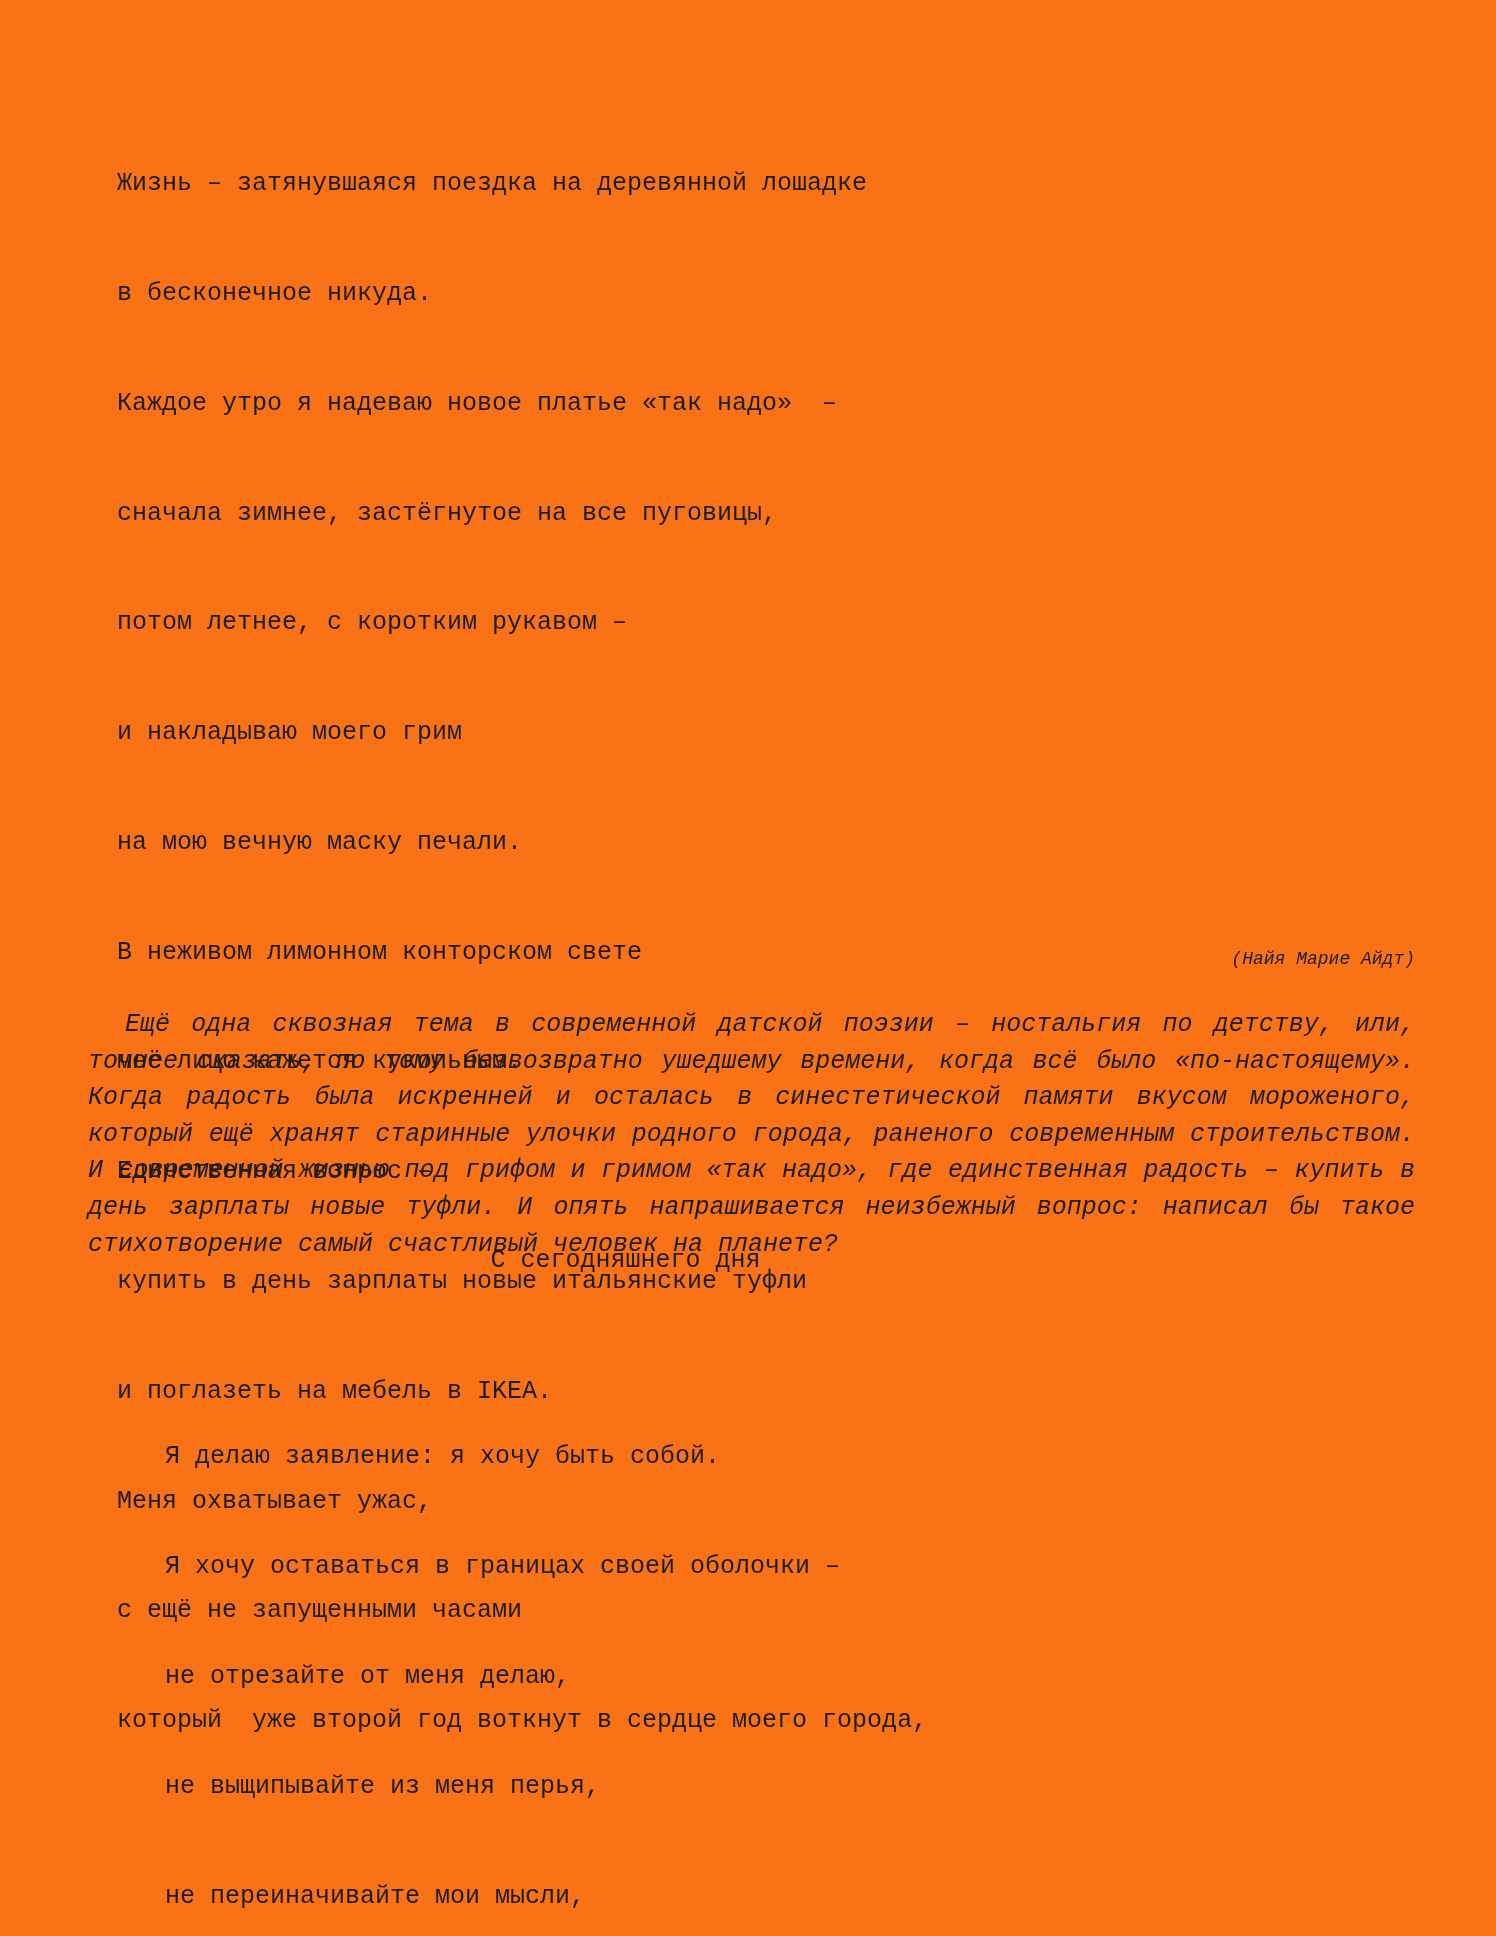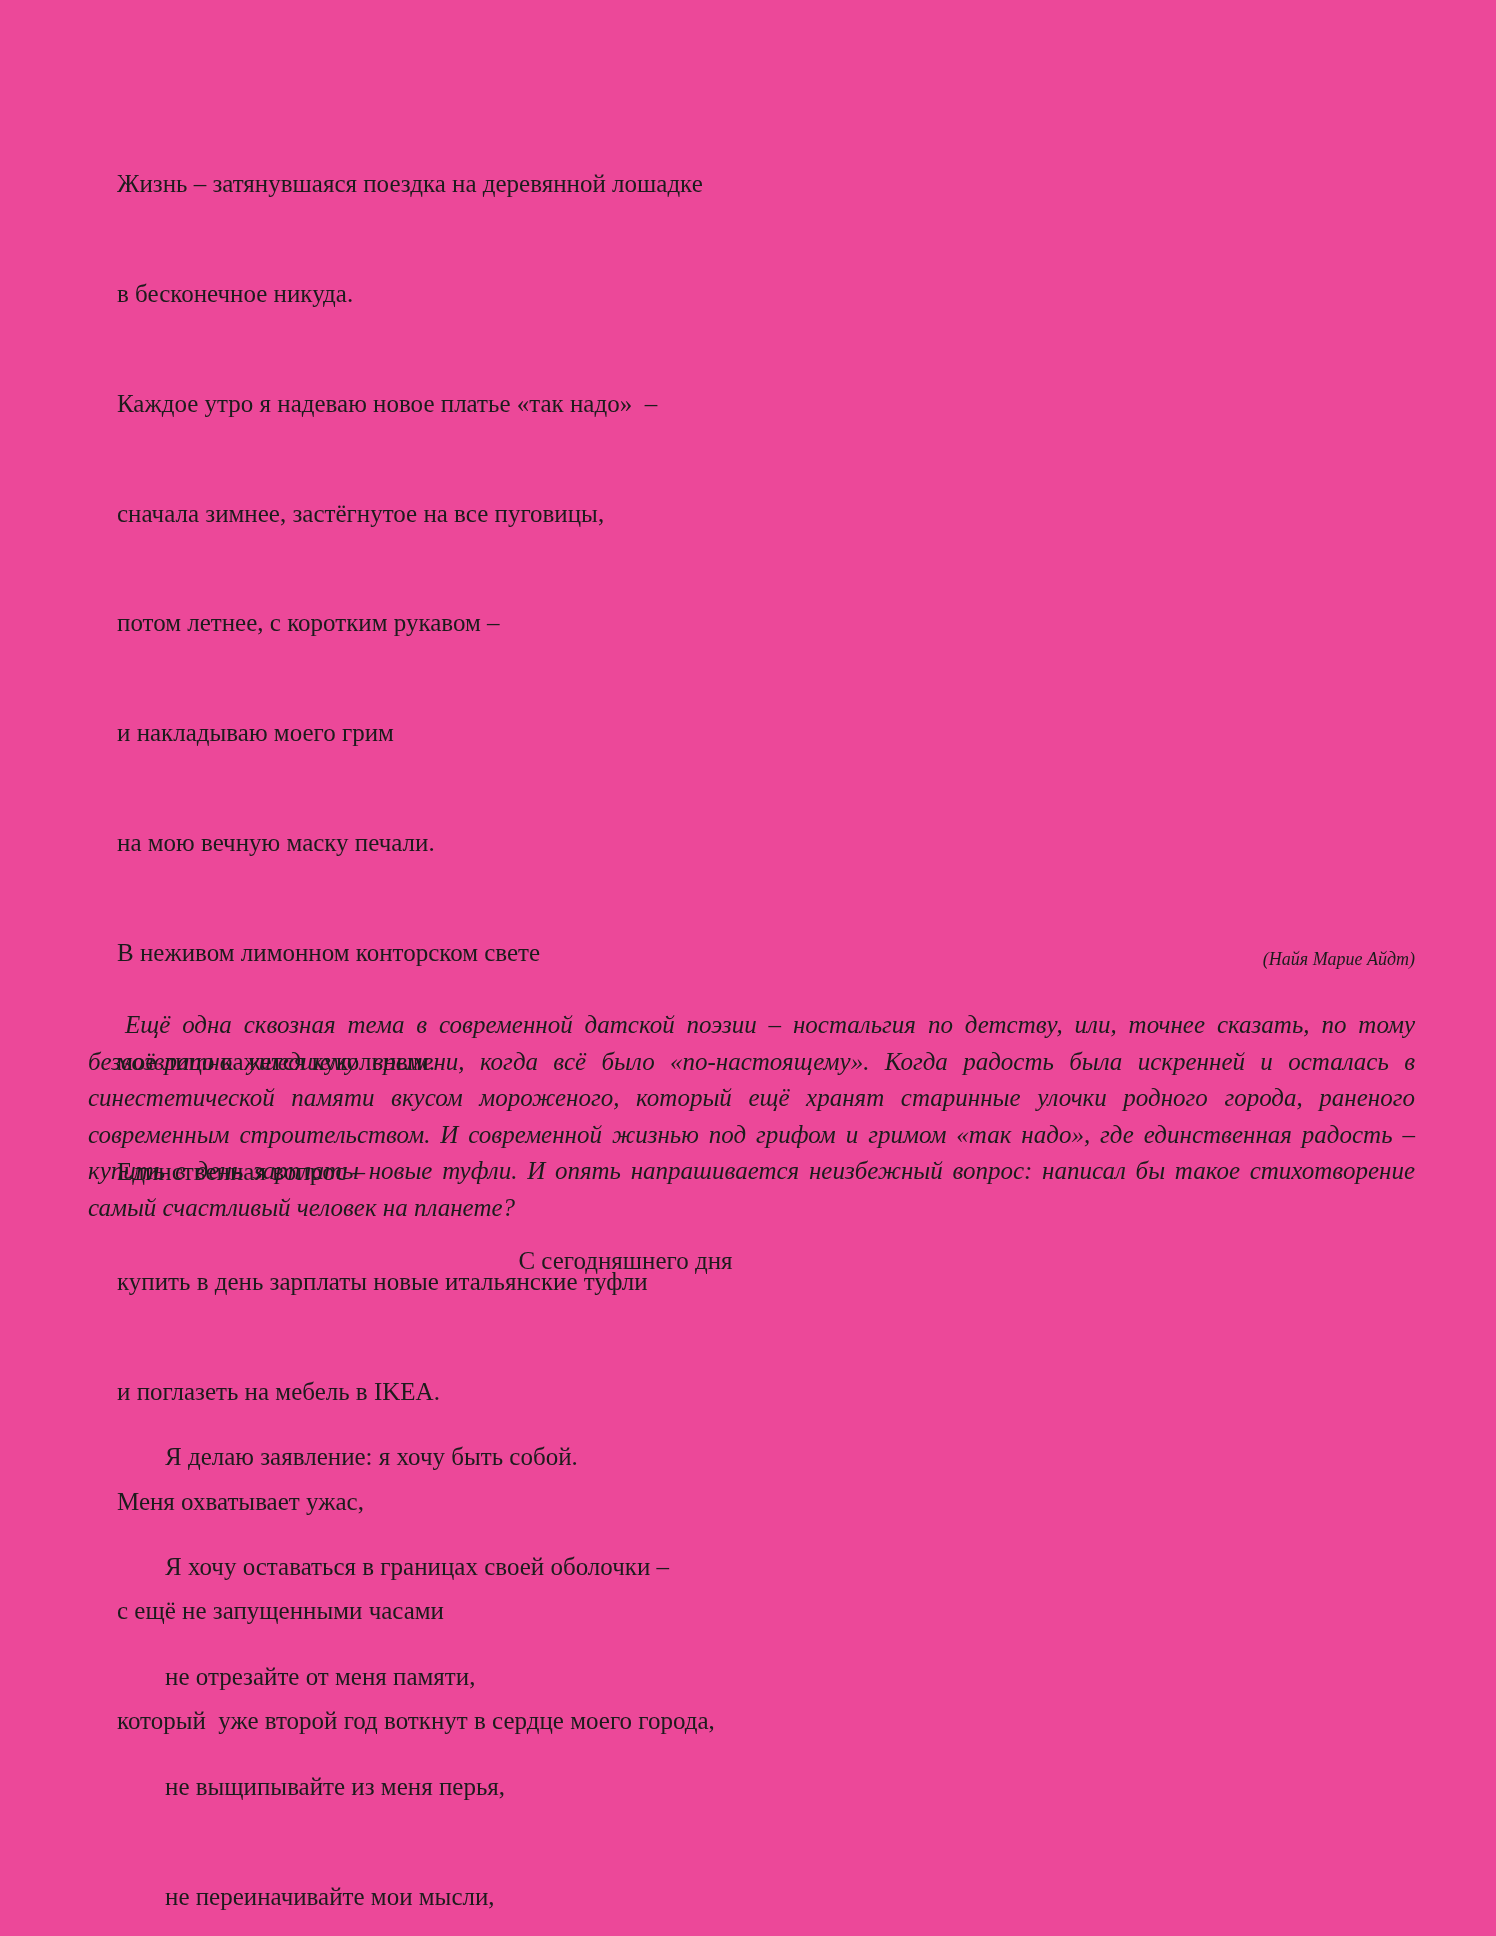--- a/index.html
+++ b/index.html
@@ -4,23 +4,23 @@
 <style>
   html, body {
     margin: 0;
     padding: 0;
     background: #ffffff;
   }
   .page {
     position: relative;
     width: 1496px;
     height: 1936px;
-    background: #ec4899;
+    background: #f97316;
     color: #1c1c1c;
-    font-family: Liberation Serif, serif;
+    font-family: Liberation Mono, monospace;
     overflow: hidden;
   }
   .poem {
     position: absolute;
     font-size: 25px;
     line-height: 36.6px;
     white-space: pre-wrap;
   }
   .poem1 { left: 117px; top: 93px; }
   .poem2 { left: 165px; top: 1293px; }
@@ -87,21 +87,21 @@
   <div class="attribution">(Найя Марие Айдт)</div>
 
   <div class="commentary">Ещё одна сквозная тема в современной датской поэзии – ностальгия по детству, или, точнее сказать, по тому безвозвратно ушедшему времени, когда всё было «по-настоящему». Когда радость была искренней и осталась в синестетической памяти  вкусом мороженого, который ещё хранят старинные улочки родного города, раненого современным строительством. И современной жизнью под грифом и гримом «так надо», где единственная радость – купить в день зарплаты новые туфли. И опять напрашивается неизбежный вопрос: написал бы такое стихотворение самый счастливый человек на планете?</div>
 
   <div class="section-title">С сегодняшнего дня</div>
 
   <div class="poem poem2">
     <div class="stanza1">
       <div class="poem-line">Я делаю заявление: я хочу быть собой.</div>
       <div class="poem-line">Я хочу оставаться в границах своей оболочки –</div>
-      <div class="poem-line">не отрезайте от меня памяти,</div>
+      <div class="poem-line">не отрезайте от меня делаю,</div>
       <div class="poem-line">не выщипывайте из меня перья,</div>
       <div class="poem-line">не переиначивайте мои мысли,</div>
       
       
     </div>
     
   </div>
 
 </div>
 

